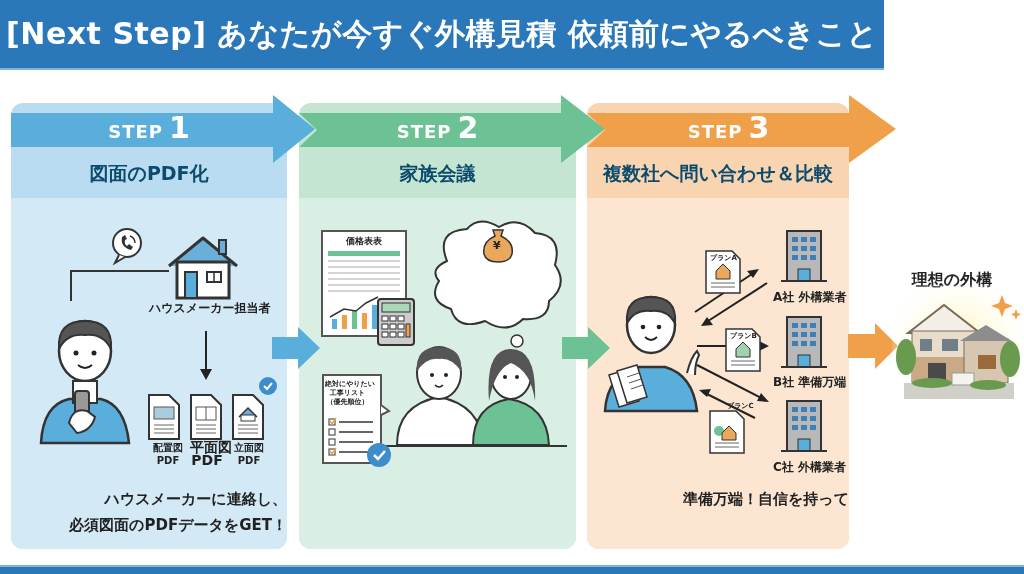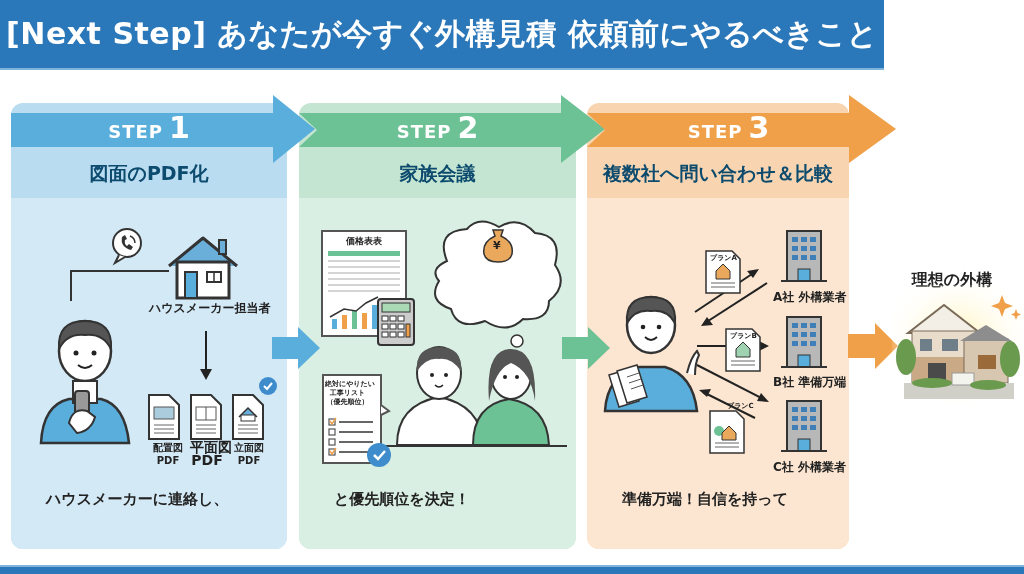--- a/index.html
+++ b/index.html
@@ -21,21 +21,21 @@
   #card2 .card-body { background: #d9efe3; }
   #card3 { left: 587px; width: 262px; background: #f8d5b0; }
   #card3 .card-body { background: #fce6d1; }
 
   .banner { position: absolute; top: 95px; height: 68px; }
   .banner svg { position: absolute; left: 0; top: 0; }
   .banner-label { position: absolute; top: 18px; height: 28px; display: flex; align-items: baseline; justify-content: center; color: #ffffff; font-weight: bold; }
   .banner-label .step-word { font-size: 18px; letter-spacing: 1px; margin-right: 6px; }
   .banner-label .step-num { font-size: 30px; line-height: 30px; }
 
-  .caption { position: absolute; left: 0; right: 0; top: 383px; text-align: left; font-size: 15px; font-weight: bold; line-height: 26px; color: #222; margin-left: 35px; }
+  .caption { position: absolute; left: 0; right: 0; top: 383px; text-align: right; font-size: 15px; font-weight: bold; line-height: 26px; color: #222; margin-left: 35px; }
 
   .small-arrow { position: absolute; }
 
   .lbl { position: absolute; font-weight: bold; color: #222; white-space: nowrap; }
 
   .result-title { position: absolute; left: 880px; top: 232px; width: 144px; text-align: center; font-size: 16px; font-weight: bold; line-height: 24px; color: #222; margin-top: 36px; }
 </style>
 </head>
 <body>
 
@@ -117,20 +117,21 @@
   <div class="lbl" style="left:179px;top:338px;font-size:14px;text-align:center;width:34px;line-height:13px;">
     <div>平面図</div>
     <div>PDF</div>
   </div>
   <div class="lbl" style="left:221px;top:338px;font-size:10px;text-align:center;width:34px;line-height:13px;">
     <div>立面図</div>
     <div>PDF</div>
   </div>
   <div class="caption">
     <div>ハウスメーカーに連絡し、</div>
+    <div>必須図面のPDFデータをGET！</div>
   </div>
 </div>
 
 <div class="card" id="card2">
   <div class="title-band"></div>
   <div class="card-body"></div>
   <div class="card-title">家族会議</div>
   <svg width="277" height="446" style="position:absolute;left:0;top:0;">
 
     <g transform="translate(23,128)">
@@ -217,21 +218,20 @@
     </g>
   </svg>
   <div class="lbl" style="left:47px;top:132px;font-size:9px;">価格表表</div>
   <div class="lbl" style="left:194px;top:136px;font-size:11px;">¥</div>
   <div class="lbl" style="left:26px;top:277px;width:45px;text-align:center;font-size:7px;line-height:9px;">
     <div>絶対にやりたい</div>
     <div>工事リスト</div>
     <div>（優先順位）</div>
   </div>
   <div class="caption">
-    <div>と優先順位を決定！</div>
   </div>
 </div>
 
 <div class="card" id="card3">
   <div class="title-band"></div>
   <div class="card-body"></div>
   <div class="card-title">複数社へ問い合わせ＆比較</div>
   <svg width="283" height="446" style="position:absolute;left:0;top:0;">
 
     <g transform="translate(8,188)">

